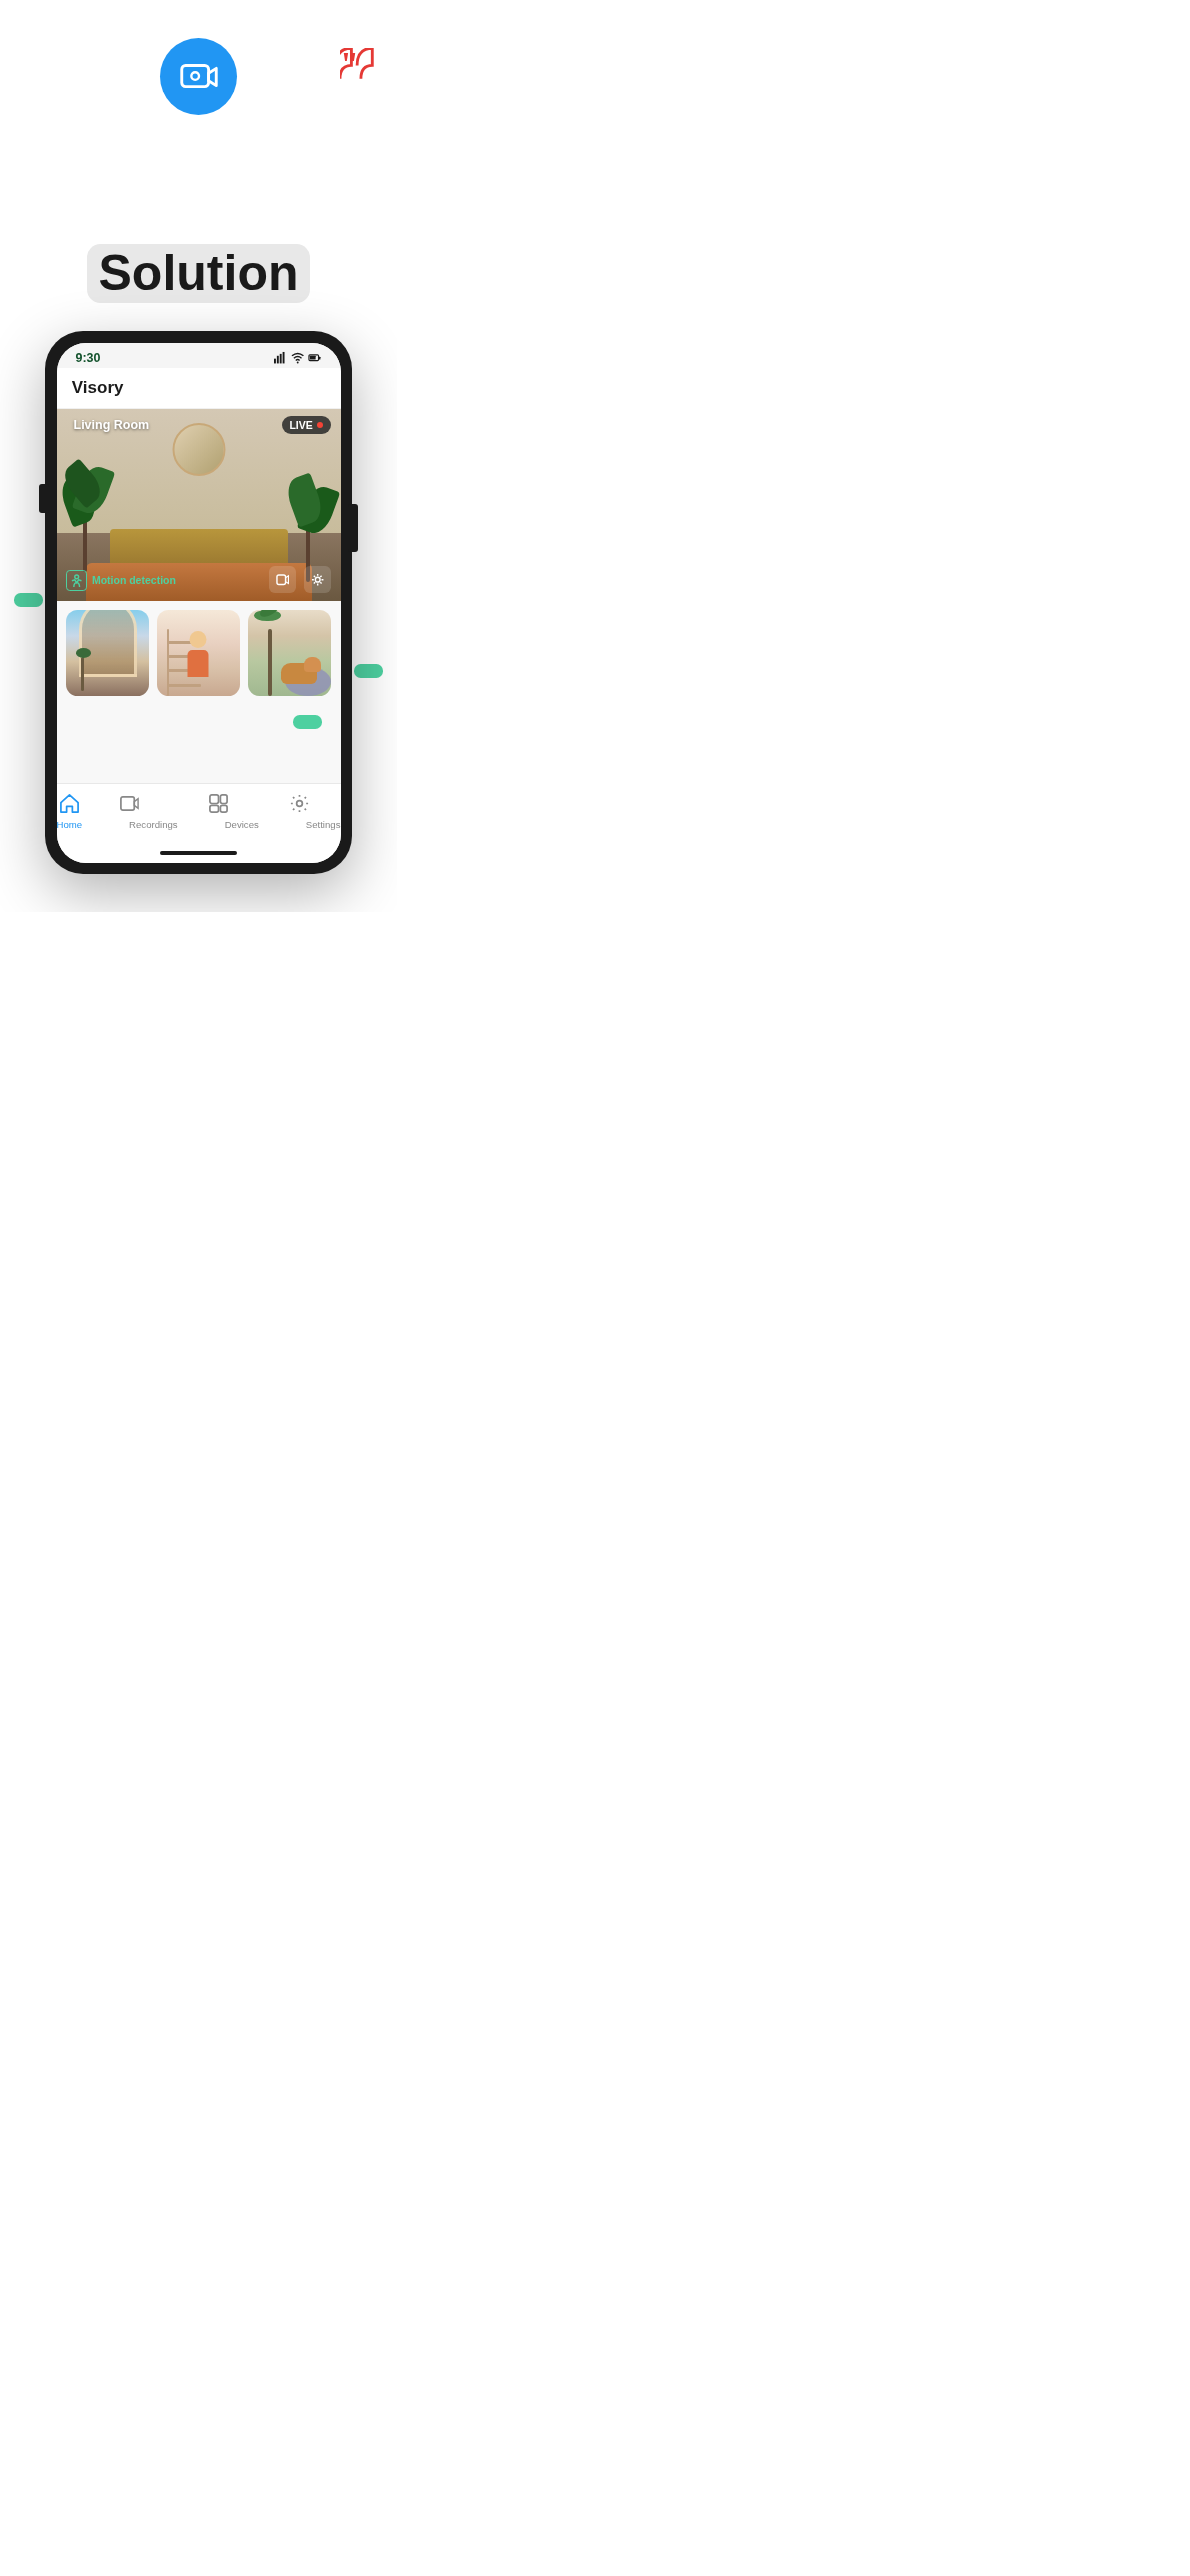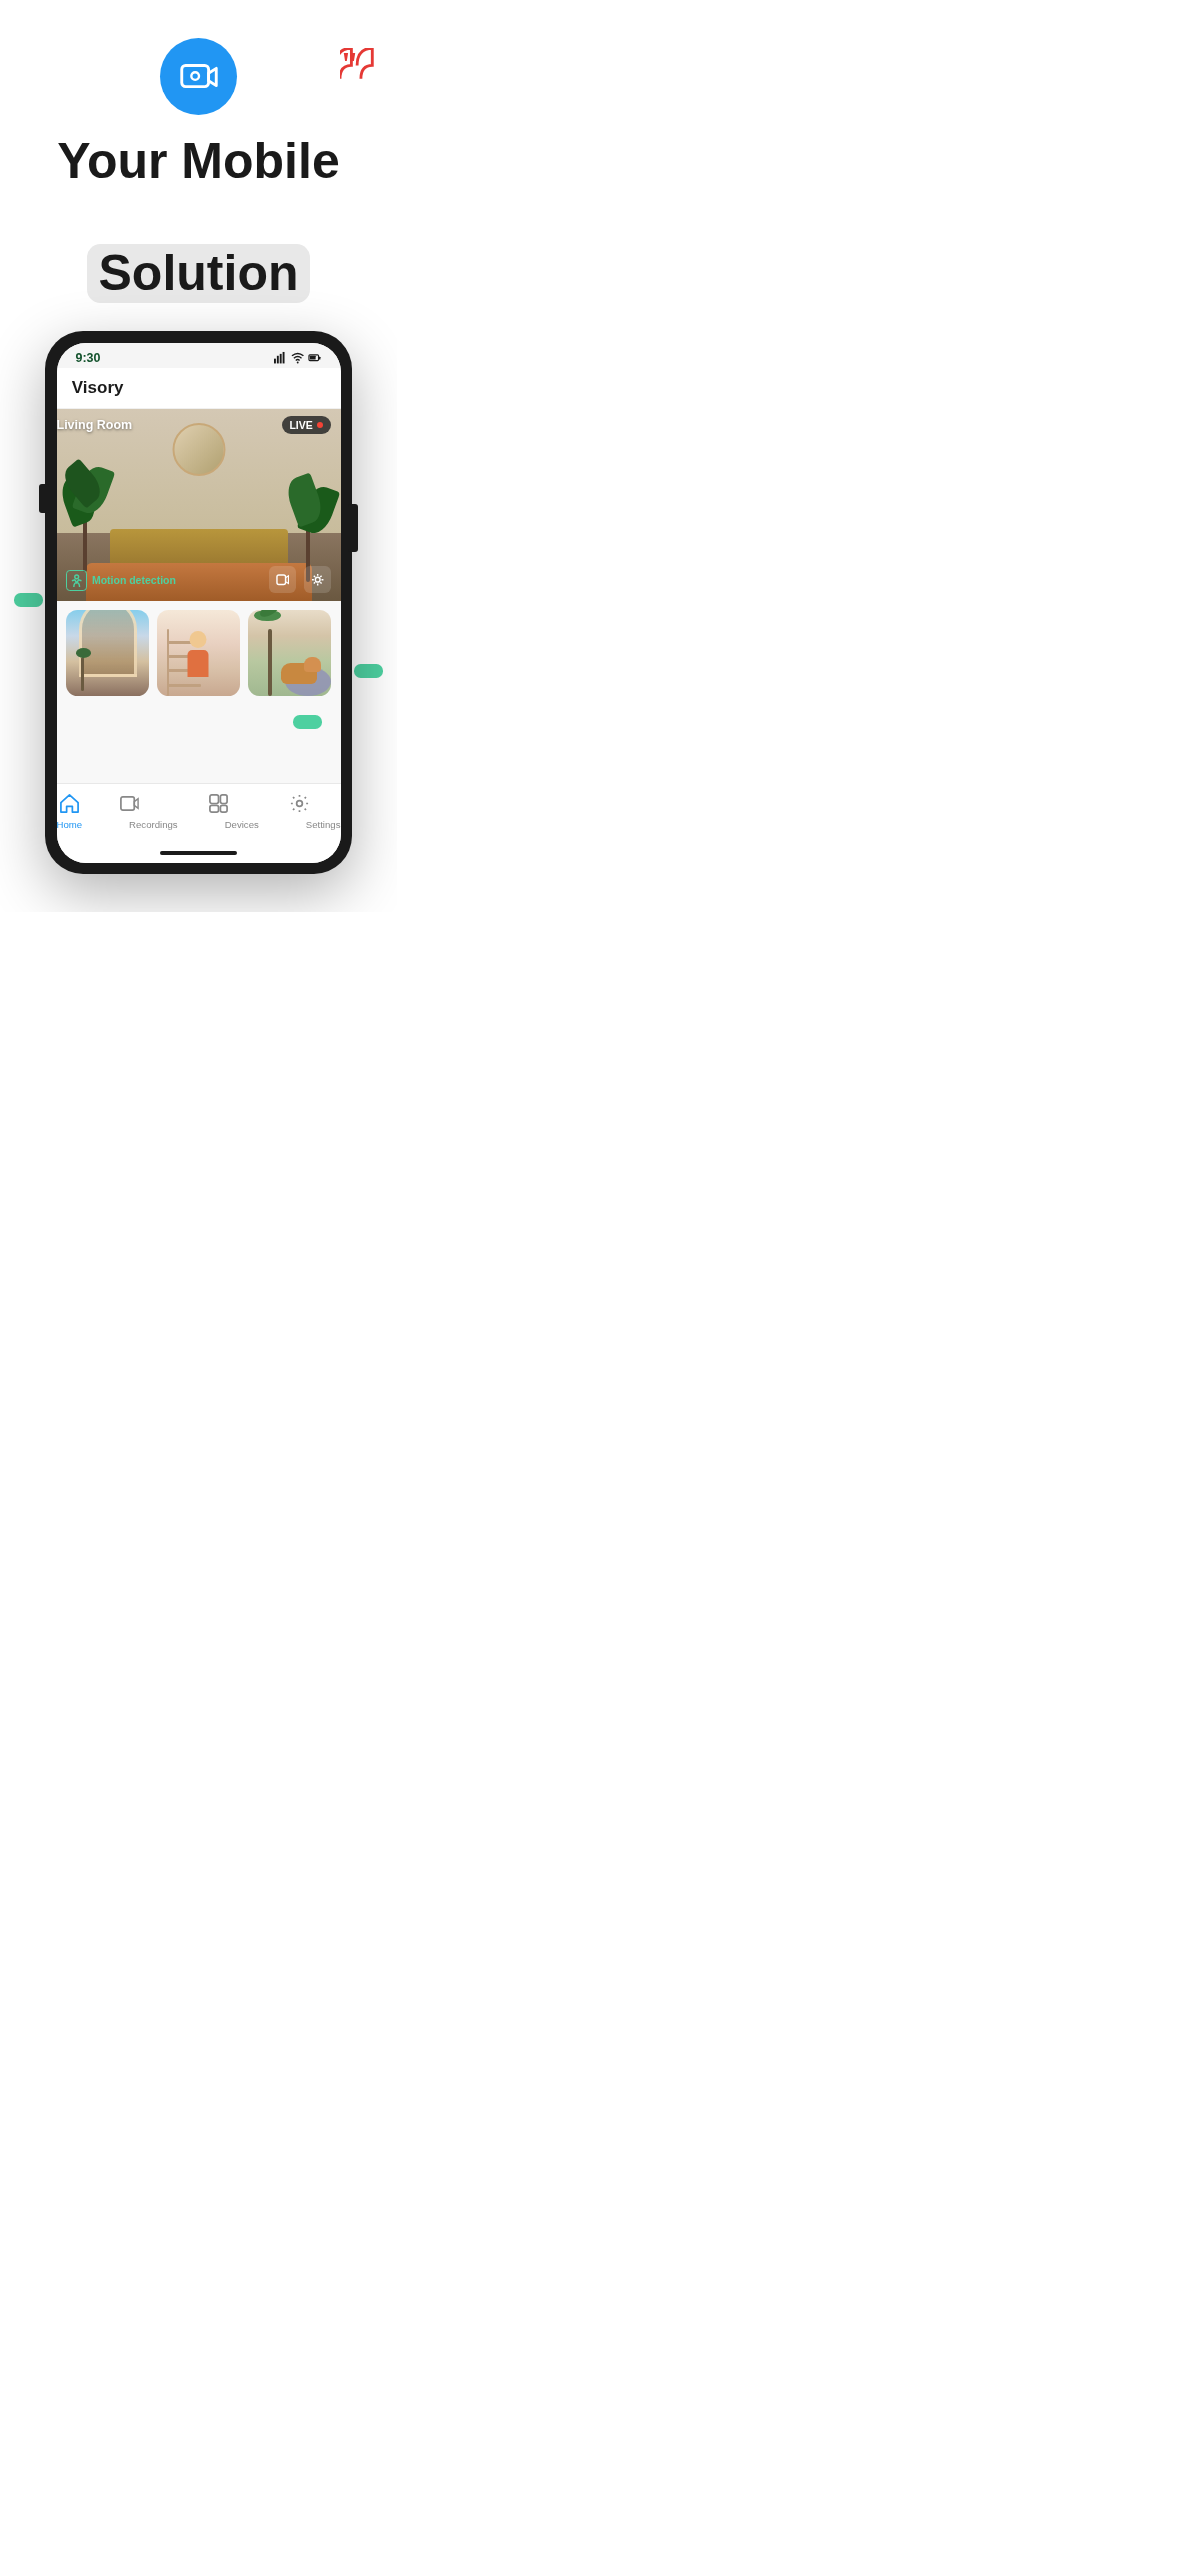--- a/index.html
+++ b/index.html
@@ -208,21 +208,21 @@
       right: 29px;
       height: 38px;
       background: linear-gradient(180deg, #c47840 0%, #a05c28 100%);
       border-radius: 5.8px 5.8px 0 0;
     }
 
     
     .camera-label {
       position: absolute;
       top: 9.6px;
-      left: 0;
+      left: 17px;
       color: white;
       font-size: 12.5px;
       font-weight: 600;
       text-shadow: 0 1px 2.9px rgba(0,0,0,0.5);
     }
 
     .live-badge {
       position: absolute;
       top: 7.7px;
       right: 9.6px;
@@ -568,21 +568,21 @@
       <svg width="38" height="31" viewBox="0 0 40 32" style="font-size:36px">
         <path d="M0 32 Q0 18 12 18 L12 0 Q-4 0 -4 18" fill="none" stroke="#e53935" stroke-width="3"></path>
         <path d="M22 32 Q22 18 34 18 L34 0 Q18 0 18 18" fill="none" stroke="#e53935" stroke-width="3"></path>
         <text x="0" y="28" font-size="36" font-weight="900" fill="#e53935" font-family="Georgia, serif">"</text>
       </svg>
     </div>
   </div>
 
   <div class="headline">
     <h1>
-      <span>Your Mobile</span><br>
+      <br>
       <br>
       <span class="highlight">Solution</span>
     </h1>
   </div>
 
   <div class="phone-container">
     <div class="green-pill-left"></div>
 
     <div class="phone-mockup">
       <div class="side-pill-left"></div>

